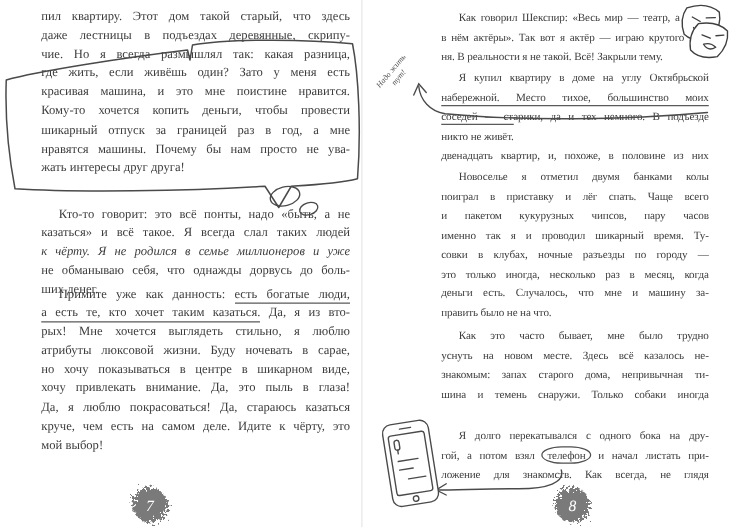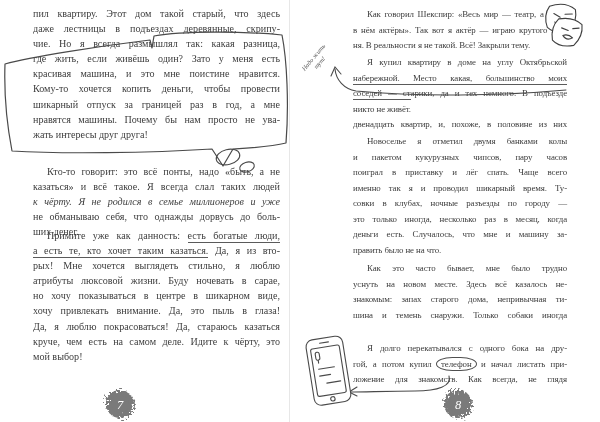--- a/index.html
+++ b/index.html
@@ -58,44 +58,44 @@
       </div>
     </div>
   <div id="page-right" class="textcol" style="left: 353px; width: 214px; font-size: 8.9px; letter-spacing: -0.1px;">
       <div class="para" style="top: 7px;">
         <div class="bline just ind" style="height: 15.5px; line-height: 15.5px;"><span>Как говорил Шекспир: «Весь мир — театр, а люди</span></div>
         <div class="bline just" style="height: 15.5px; line-height: 15.5px;"><span>в нём актёры». Так вот я актёр — играю крутого пар-</span></div>
         <div class="bline" style="height: 15.5px; line-height: 15.5px;"><span>ня. В реальности я не такой. Всё! Закрыли тему.</span></div>
       </div>
       <div class="para" style="top: 55px;">
         <div class="bline just ind" style="height: 15.5px; line-height: 15.5px;"><span>Я купил квартиру в доме на углу Октябрьской</span></div>
-        <div class="bline just" style="height: 15.5px; line-height: 15.5px;"><span class="u">набережной. Место какая, большинство моих</span></div>
+        <div class="bline just" style="height: 15.5px; line-height: 15.5px;"><span class="u">набережной. Место тихое, большинство моих</span></div>
         <div class="bline just" style="height: 15.5px; line-height: 15.5px;"><span class="u">соседей — ст</span><span>арики, да и тех немного. В подъезде</span></div>
         <div class="bline" style="height: 15.5px; line-height: 15.5px;"><span>никто не живёт.</span></div>
         <div class="bline just" style="height: 15.5px; line-height: 15.5px;"><span>двенадцать квартир, и, похоже, в половине из них</span></div>
       </div>
       <div class="para" style="top: 134px;">
         <div class="bline just ind" style="height: 15.5px; line-height: 15.5px;"><span>Новоселье я отметил двумя банками колы</span></div>
+        <div class="bline just" style="height: 15.5px; line-height: 15.5px;"><span>поиграл в приставку и лёг спать. Чаще всего</span></div>
         <div class="bline just" style="height: 15.5px; line-height: 15.5px;"><span>и пакетом кукурузных чипсов, пару часов</span></div>
-        <div class="bline just" style="height: 15.5px; line-height: 15.5px;"><span>поиграл в приставку и лёг спать. Чаще всего</span></div>
         <div class="bline just" style="height: 15.5px; line-height: 15.5px;"><span>именно так я и проводил шикарный время. Ту-</span></div>
         <div class="bline just" style="height: 15.5px; line-height: 15.5px;"><span>совки в клубах, ночные разъезды по городу —</span></div>
         <div class="bline just" style="height: 15.5px; line-height: 15.5px;"><span>это только иногда, несколько раз в месяц, когда</span></div>
         <div class="bline just" style="height: 15.5px; line-height: 15.5px;"><span>деньги есть. Случалось, что мне и машину за-</span></div>
         <div class="bline" style="height: 15.5px; line-height: 15.5px;"><span>править было не на что.</span></div>
       </div>
       <div class="para" style="top: 261px;">
         <div class="bline just ind" style="height: 15.5px; line-height: 15.5px;"><span>Как это часто бывает, мне было трудно</span></div>
         <div class="bline just" style="height: 15.5px; line-height: 15.5px;"><span>уснуть на новом месте. Здесь всё казалось не-</span></div>
         <div class="bline just" style="height: 15.5px; line-height: 15.5px;"><span>знакомым: запах старого дома, непривычная ти-</span></div>
         <div class="bline just" style="height: 15.5px; line-height: 15.5px;"><span>шина и темень снаружи. Только собаки иногда</span></div>
       </div>
       <div class="para" style="top: 341px;">
         <div class="bline just ind" style="height: 15.5px; line-height: 15.5px;"><span>Я долго перекатывался с одного бока на дру-</span></div>
-        <div class="bline just" style="height: 15.5px; line-height: 15.5px;"><span>гой, а потом купил </span><span class="circ">телефон</span><span> и начал листать при-</span></div>
+        <div class="bline just" style="height: 15.5px; line-height: 15.5px;"><span>гой, а потом взял </span><span class="circ">телефон</span><span> и начал листать при-</span></div>
         <div class="bline just" style="height: 15.5px; line-height: 15.5px;"><span>ложение для знакомств. Как всегда, не глядя</span></div>
       </div>
     </div>
 
   <div id="margin-note">Надо жить тут!</div>
 
   <svg id="overlay" width="600" height="422" viewBox="0 0 600 422">
     <defs>
       <filter id="splat" x="-80%" y="-80%" width="260%" height="260%">
         <feTurbulence type="fractalNoise" baseFrequency="0.5" numOctaves="3" seed="7" result="n"></feTurbulence>

